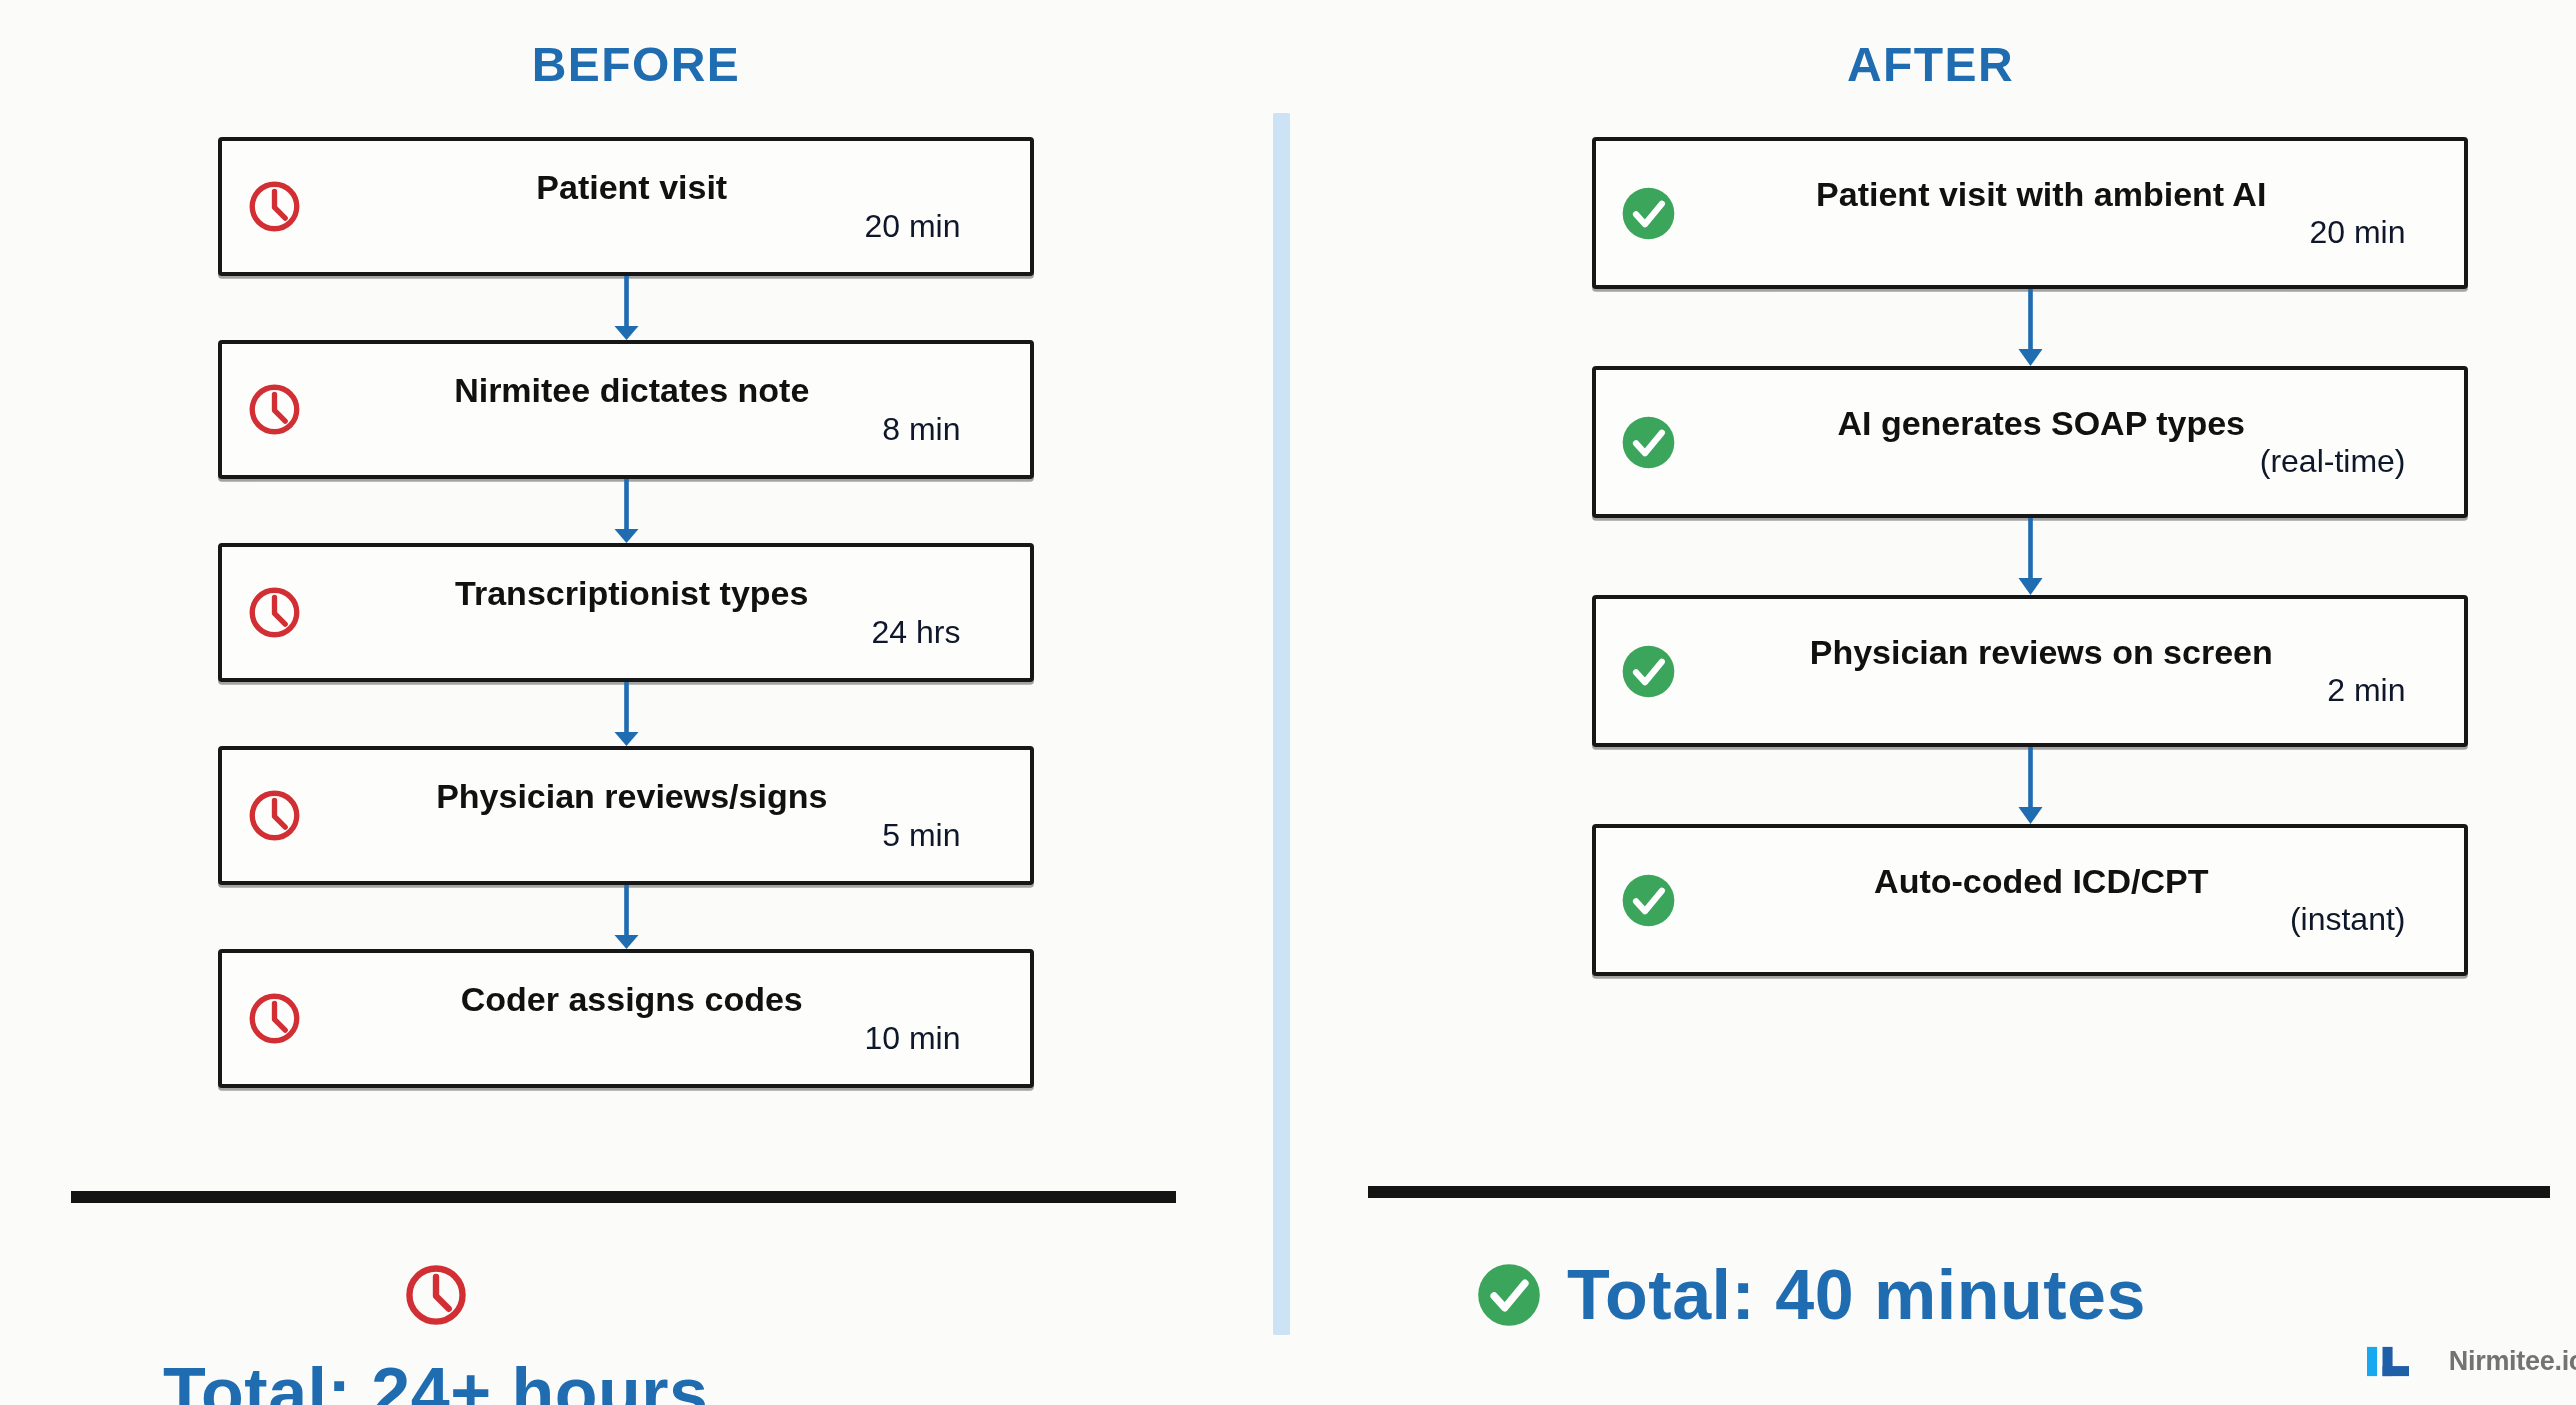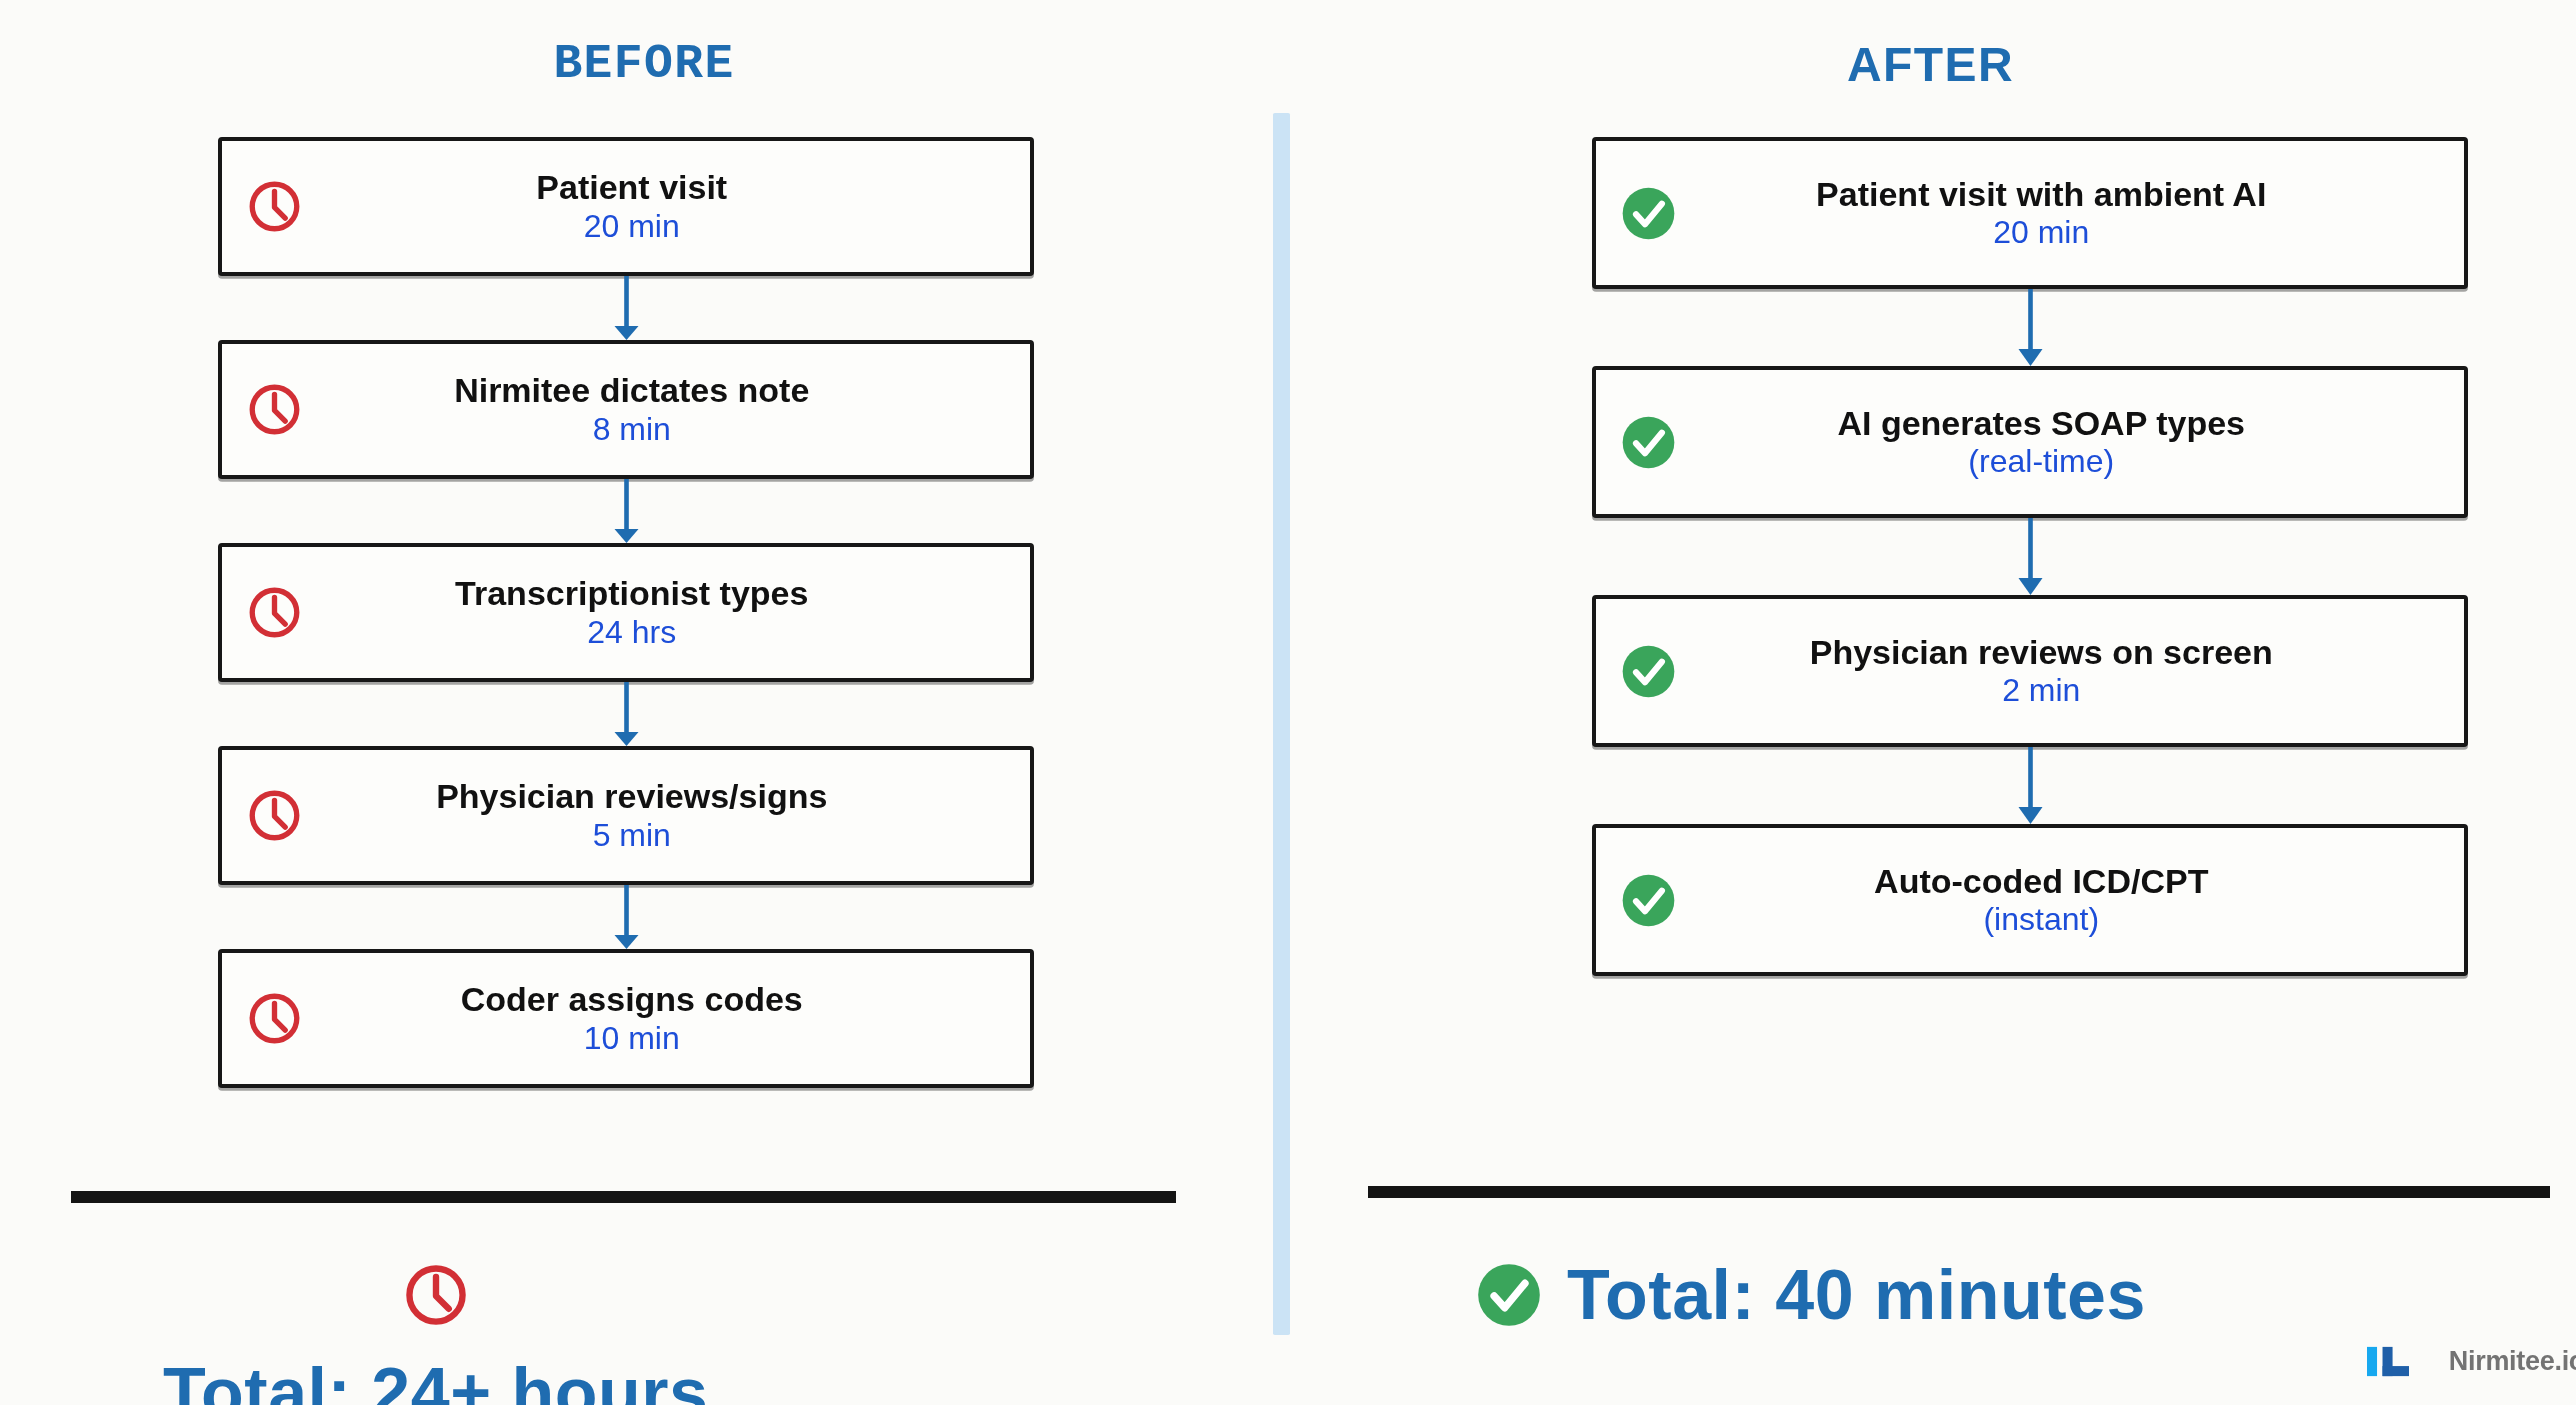--- a/index.html
+++ b/index.html
@@ -32,21 +32,21 @@
   
   .col-title {
     position: absolute;
     font-size: 48px;
     font-weight: bold;
     color: #1f6cb0;
     letter-spacing: 1.4px;
     text-align: center;
     white-space: nowrap;
   }
-  #title-before { left: 8px; top: 37px; width: 1272px; font-family: Liberation Mono, monospace; }
+  #title-before { left: 0px; top: 37px; width: 1272px; }
   #title-after  { left: 1290px; top: 37px; width: 1281px; }
 
   
   .column {
     position: absolute;
     top: 137px;
   }
   #col-before { left: 218px; width: 816px; }
   #col-after  { left: 1592px; width: 876px; }
 
@@ -76,22 +76,23 @@
     display: block;
     font-size: 34px;
     font-weight: bold;
     color: #111111;
     white-space: nowrap;
   }
   .step-sub {
     display: block;
     font-size: 32px;
     font-weight: normal;
-    color: #1d4ed8;
-    white-space: nowrap;
+    color: #0f172a;
+    white-space: nowrap;
+    text-align: right;
   }
 
   
   .icon-slot {
     width: 57px;
     height: 57px;
     flex: 0 0 57px;
     display: block;
   }
   .icon-slot svg { display: block; width: 100%; height: 100%; }

